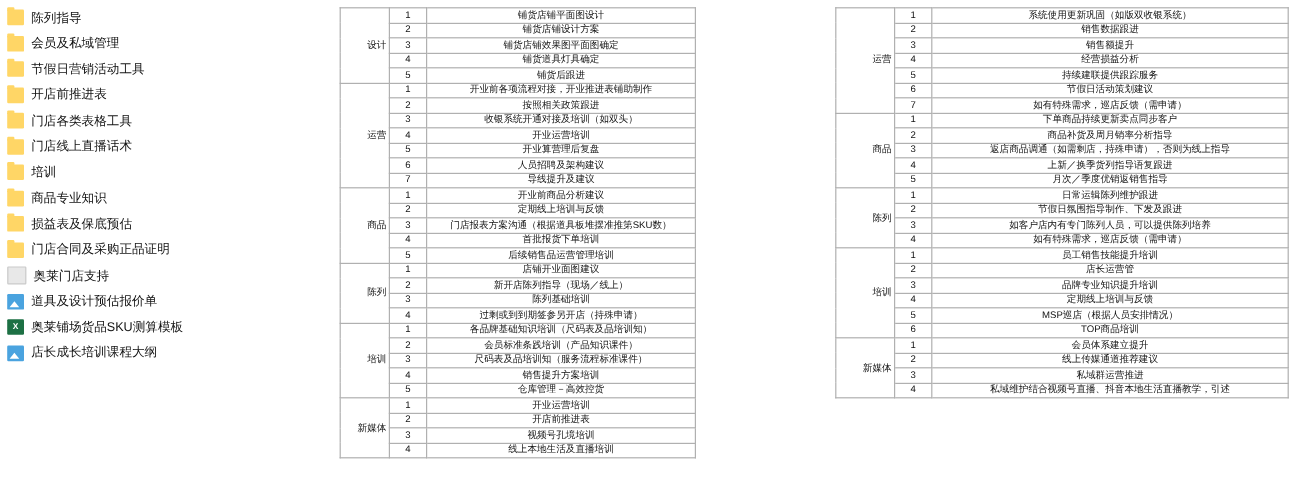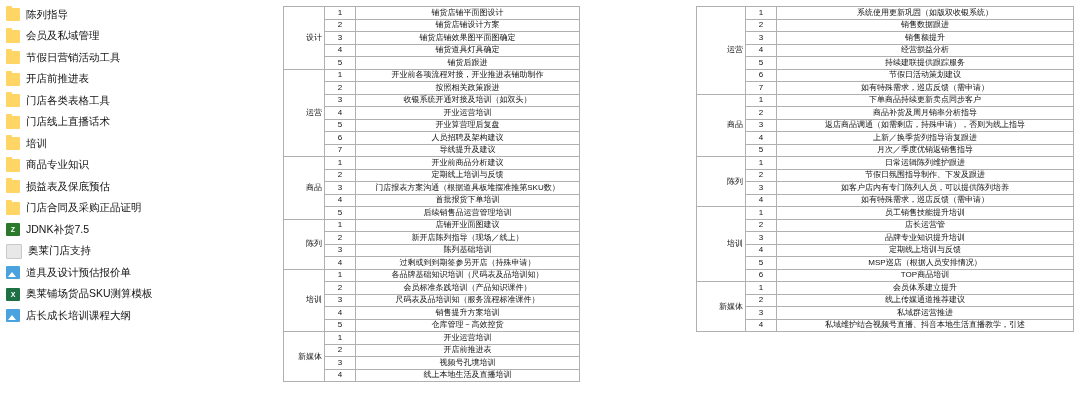--- a/index.html
+++ b/index.html
@@ -133,24 +133,20 @@
       </div>
       <div class="file-row">
         <span class="file-icon ic-folder"></span>
         <span class="file-label">损益表及保底预估</span>
       </div>
       <div class="file-row">
         <span class="file-icon ic-folder"></span>
         <span class="file-label">门店合同及采购正品证明</span>
       </div>
       <div class="file-row">
-        <span class="file-icon ic-zip">Z</span>
-        <span class="file-label">JDNK补货7.5</span>
-      </div>
-      <div class="file-row">
         <span class="file-icon ic-doc"></span>
         <span class="file-label">奥莱门店支持</span>
       </div>
       <div class="file-row">
         <span class="file-icon ic-img"></span>
         <span class="file-label">道具及设计预估报价单</span>
       </div>
       <div class="file-row">
         <span class="file-icon ic-xls">X</span>
         <span class="file-label">奥莱铺场货品SKU测算模板</span>

